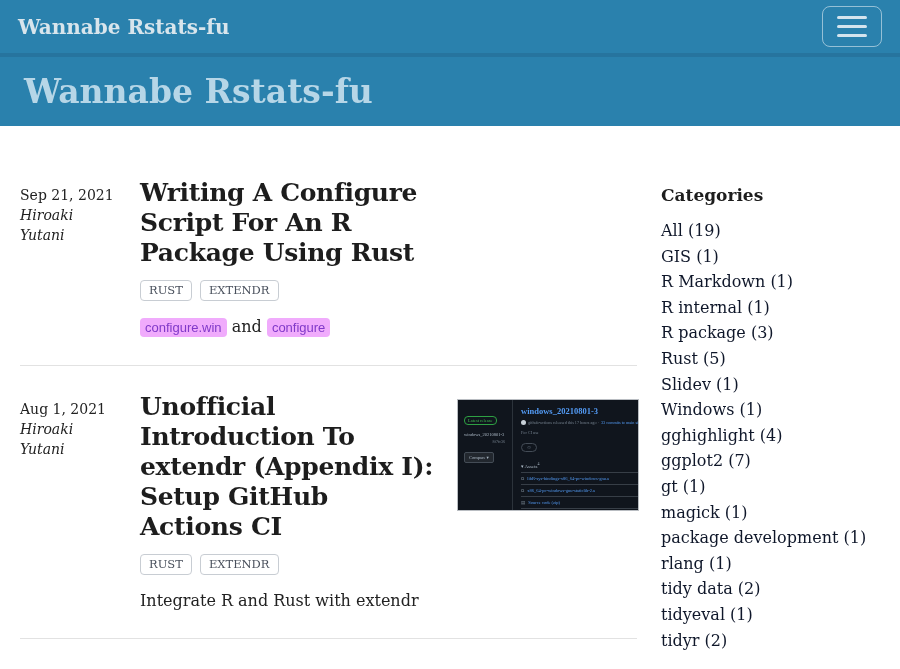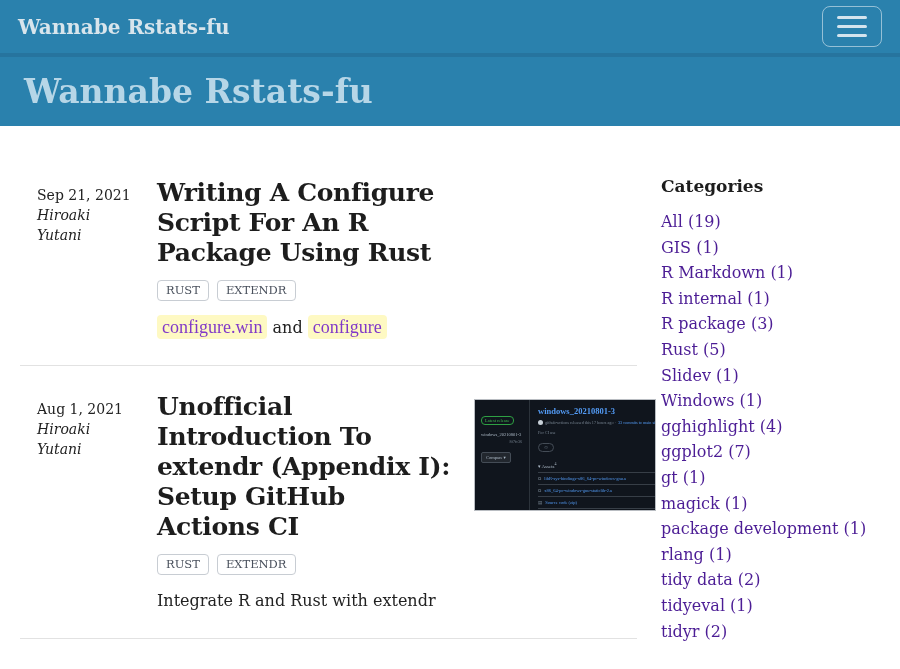--- a/index.html
+++ b/index.html
@@ -28,36 +28,36 @@
   .banner { height: 69px; background: #2a81ad; display: flex; align-items: center; padding: 0 24px; }
   .banner h1 { margin: 0; font-size: 33px; font-weight: bold; color: #b6d6e7; cursor: pointer; }
 
   
   .container { display: flex; padding: 0 20px; }
   main { width: 617px; padding-top: 52px; }
   aside { width: 219px; margin-left: 24px; padding-top: 46px; }
 
   
   article { display: flex; }
-  .meta { width: 120px; flex: none; font-size: 14px; line-height: 20px; padding-top: 7px; margin-left: 17px; }
+  .meta { width: 120px; flex: none; font-size: 14px; line-height: 20px; padding-top: 7px; }
   .meta .author { width: 70px; font-style: italic; }
   .pbody { width: 297px; flex: none; }
   .post-title {
     margin: 0; font-size: 25px; line-height: 30px; font-weight: bold;
     color: #1d1d1d; letter-spacing: -0.3px; cursor: pointer;
   }
   .tags { display: flex; gap: 8px; margin-top: 12px; }
   .tag {
     display: inline-block; border: 1px solid #c8cdd3; border-radius: 4px;
     padding: 2px 8px 3px; font-size: 11.5px; color: #49505c; cursor: pointer;
   }
   .desc { margin: 14px 0 0; font-size: 16px; line-height: 24px; }
   .desc code {
-    font-family: Liberation Serif, serif;
-    font-size: 18px; color: #8039c9; background: #fef9c3;
+    font-family: Liberation Sans, sans-serif;
+    font-size: 13px; color: #8039c9; background: #f0abfc;
     padding: 2px 5px; border-radius: 4px;
   }
   hr.post-divider { border: none; border-top: 1px solid #e2e2e2; margin: 25px 0 26px; }
 
   
   .thumb { flex: none; margin-left: 20px; margin-top: 7px; cursor: pointer; }
   .gh {
     width: 182px; height: 112px; background: #10151d;
     border: 1px solid #b9bdc2; display: flex; overflow: hidden;
     font-family: Liberation Serif, serif;
@@ -84,24 +84,24 @@
     color: #768390; font-size: 5px; text-align: center; line-height: 8px; margin-top: 8px; cursor: pointer;
   }
   .gh-assets-h { font-size: 5px; color: #adbac7; margin-top: 9px; padding-bottom: 3px; }
   .gh-sup { font-size: 4px; vertical-align: super; }
   .gh-asset {
     border-top: 1px solid #373e47; font-size: 4.5px; padding: 3px 0;
     display: flex; gap: 3px; color: #768390; white-space: nowrap; overflow: hidden; cursor: pointer;
   }
 
   
-  .cat-heading { margin: 4px 0 13px; font-size: 17px; font-weight: bold; color: #1d1d1d; }
+  .cat-heading { margin: 13px 0 13px; font-size: 17px; font-weight: bold; color: #1d1d1d; }
   .cat-list { list-style: none; margin: 0; padding: 0; font-size: 16px; }
   .cat-list li { line-height: 25.6px; }
-  .cat-list a { color: #4c1d95; text-decoration: none; cursor: pointer; }
+  .cat-list a { color: #0f172a; text-decoration: none; cursor: pointer; }
 </style>
 </head>
 <body>
 
 <nav class="navbar">
   <span class="brand">Wannabe Rstats-fu</span>
   <button class="toggler">
     <span style="display:contents">
       <span class="bar"></span><span class="bar"></span><span class="bar"></span>
     </span>

